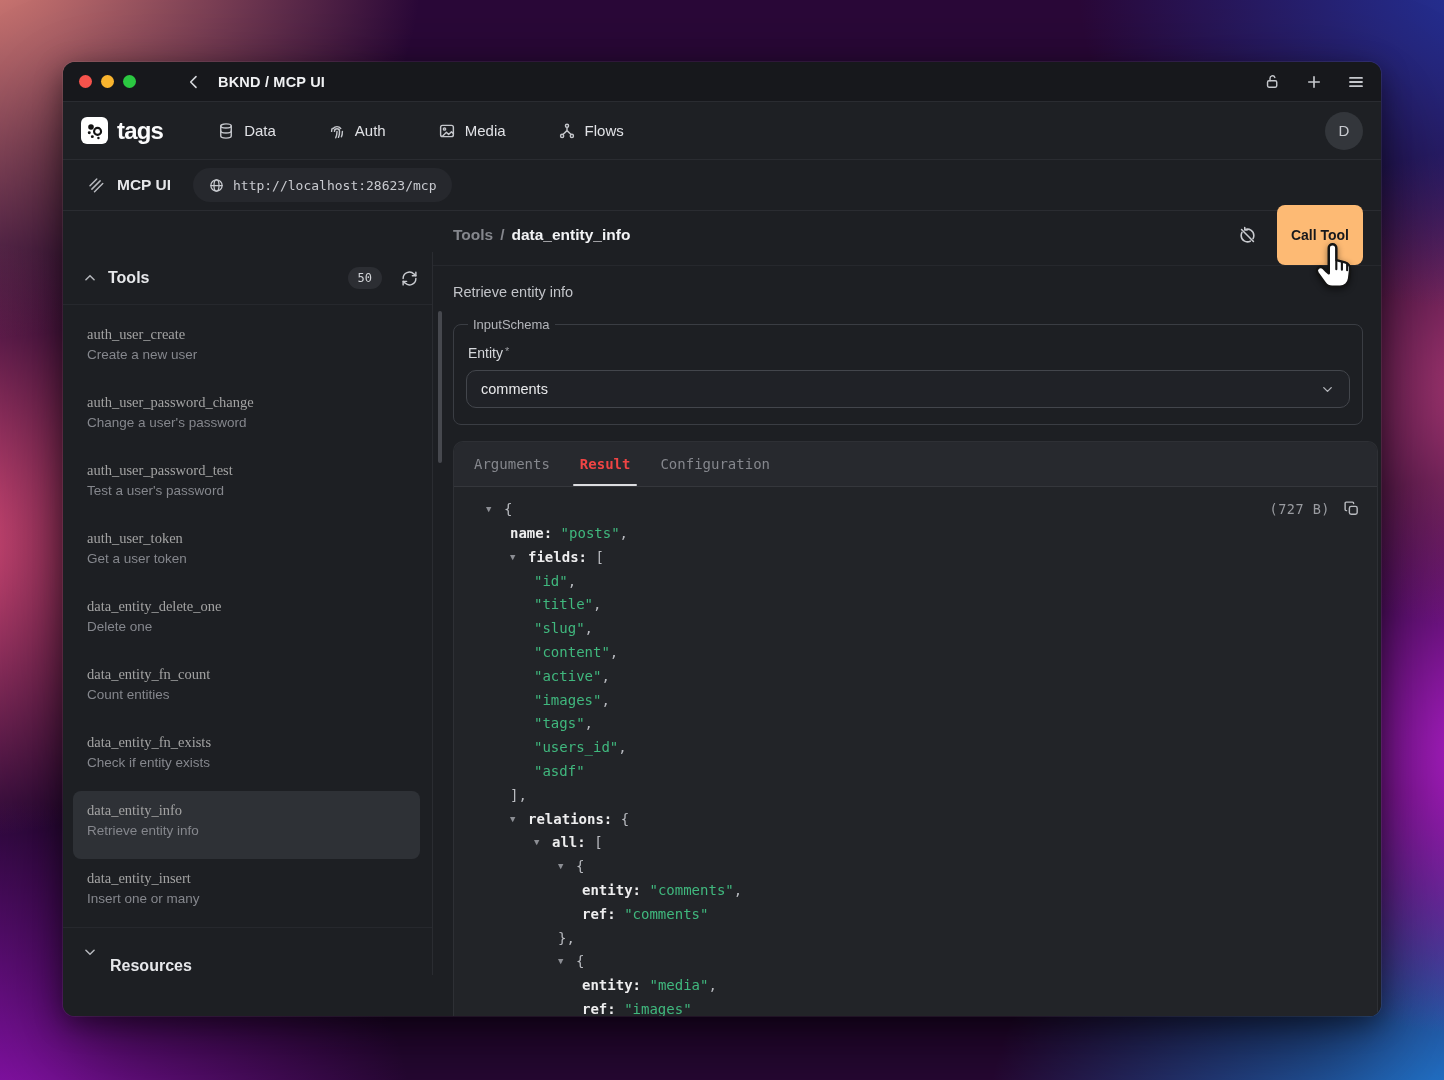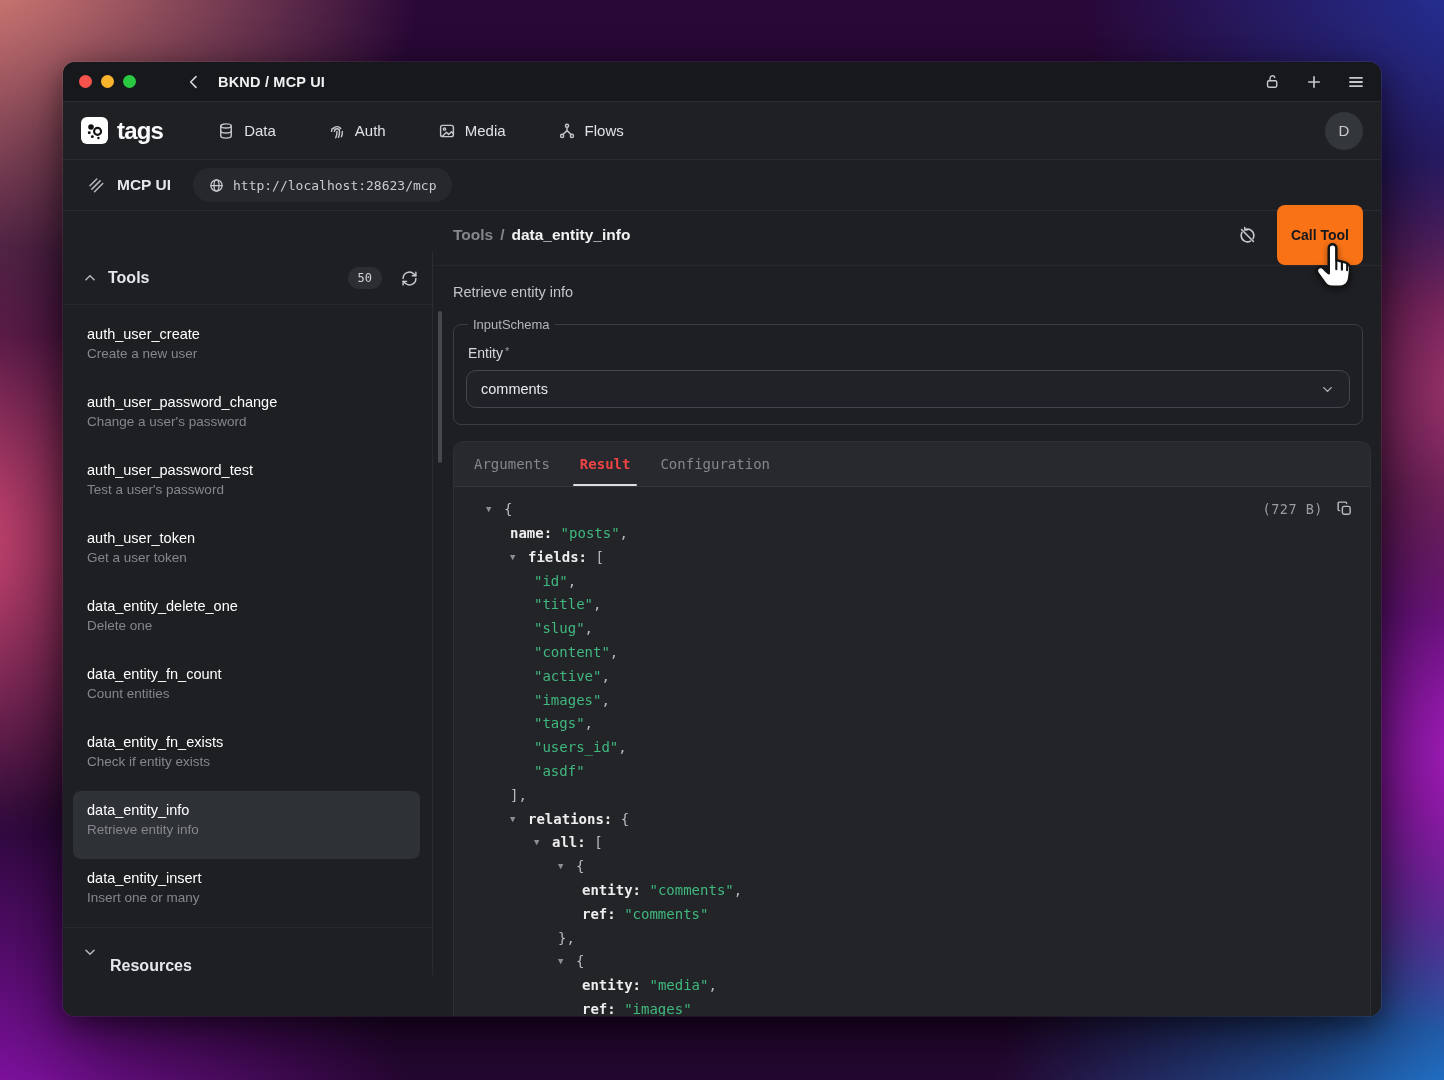--- a/index.html
+++ b/index.html
@@ -69,54 +69,54 @@
   .sb-header { flex:0 0 53px; display:flex; align-items:center; gap:11px;
     padding:0 14px 0 20px; border-bottom:1px solid #26282d; }
   .sb-header .chev { color:#b3b5ba; }
   .sb-title { font-size:16px; font-weight:700; }
   .count-badge { margin-left:auto; background:#2c2e33; color:#d2d4d8; border-radius:999px;
     font-family:"DejaVu Sans Mono", monospace; font-size:12px; padding:4px 10px; }
   .refresh-btn { color:#c9cbd0; margin-left:8px; }
   .tool-list { flex:1; min-height:0; overflow:hidden; padding:10px 12px 0 10px; }
   .tool-item { border-radius:8px; padding:11px 14px; height:68px; }
   .tool-item.selected { background:#2e3136; }
-  .tool-name { font-family:Liberation Sans, sans-serif; font-size:14.5px; color:#ffffff; }
+  .tool-name { font-family:Liberation Serif, serif; font-size:14.5px; color:#a3a3a3; }
   .tool-desc { margin-top:4px; font-size:13.5px; color:#85878d; }
   .resources-row { flex:0 0 48px; border-top:1px solid #26282d;
     display:flex; align-items:center; gap:13px; padding:0 20px; }
   .resources-row .chev { color:#b3b5ba; }
   .resources-label { font-size:16px; font-weight:700;margin-top:28px; }
   .sb-scroll-thumb { position:absolute; left:375px; top:100px; width:4px; height:152px;
     background:#46484e; border-radius:2px; }
 
   
   .main { flex:1; min-width:0; display:flex; flex-direction:column; }
   .main-header { flex:0 0 53px; display:flex; align-items:center;
     padding:0 18px 0 20px; border-bottom:1px solid #26282d; }
   .crumb-section { color:#85878d; font-size:15.5px; font-weight:700; }
   .crumb-sep { color:#85878d; font-size:15.5px; font-weight:700; margin:0 7px; }
   .crumb-current { color:#f2f3f5; font-size:15.5px; font-weight:700; }
   .history-off-btn { margin-left:auto; margin-right:20px; color:#c9cbd0; }
-  .call-btn { background:#f97316; color:#17181c; border:none; border-radius:8px;
+  .call-btn { background:#fdba74; color:#17181c; border:none; border-radius:8px;
     font-family:"Liberation Sans", sans-serif; font-size:14px; font-weight:700;
     padding:22px 14px; }
 
   .desc-row { flex:0 0 37px; padding:18px 20px 0; color:#c2c4c9; font-size:14.5px; }
 
   .schema-fieldset { margin:14px 18px 0 20px; border:1px solid #3a3d43; border-radius:8px;
     padding:8px 12px 16px; }
   .schema-fieldset legend { font-size:13px; color:#b3b5ba; padding:0 5px; margin-left:2px; }
   .entity-label { margin:5px 0 9px 2px; font-size:14px; color:#d6d8dc; }
   .req-mark { color:#9a9ca1; font-size:11px; vertical-align:top; margin-left:2px; }
   .entity-select { height:38px; background:#202227; border:1px solid #43464c; border-radius:10px;
     display:flex; align-items:center; justify-content:space-between; padding:0 14px; }
   .entity-value { font-size:14.5px; color:#e8e9eb; }
   .select-chev { color:#b3b5ba; }
 
-  .result-card { flex:1; min-height:0; margin:16px 10px 0 20px;
+  .result-card { flex:1; min-height:0; margin:16px 3px 0 20px;
     background:#232529; border:1px solid #2e3035; border-bottom:none;
     border-radius:10px 10px 0 0; display:flex; flex-direction:column; overflow:hidden; }
   .tabs { flex:0 0 45px; background:#27292e; border-bottom:1px solid #35373c;
     display:flex; align-items:stretch; gap:26px; padding:0 18px; }
   .tab { font-family:"DejaVu Sans Mono", monospace; font-size:14px; color:#85878d;
     display:flex; align-items:center; position:relative; padding:0 2px; }
   .tab.active { color:#ef4444; font-weight:700; }
   .tab.active::after { content:""; position:absolute; left:-5px; right:-5px; bottom:0;
     height:2px; background:#dcdde0; border-radius:1px; }
 

